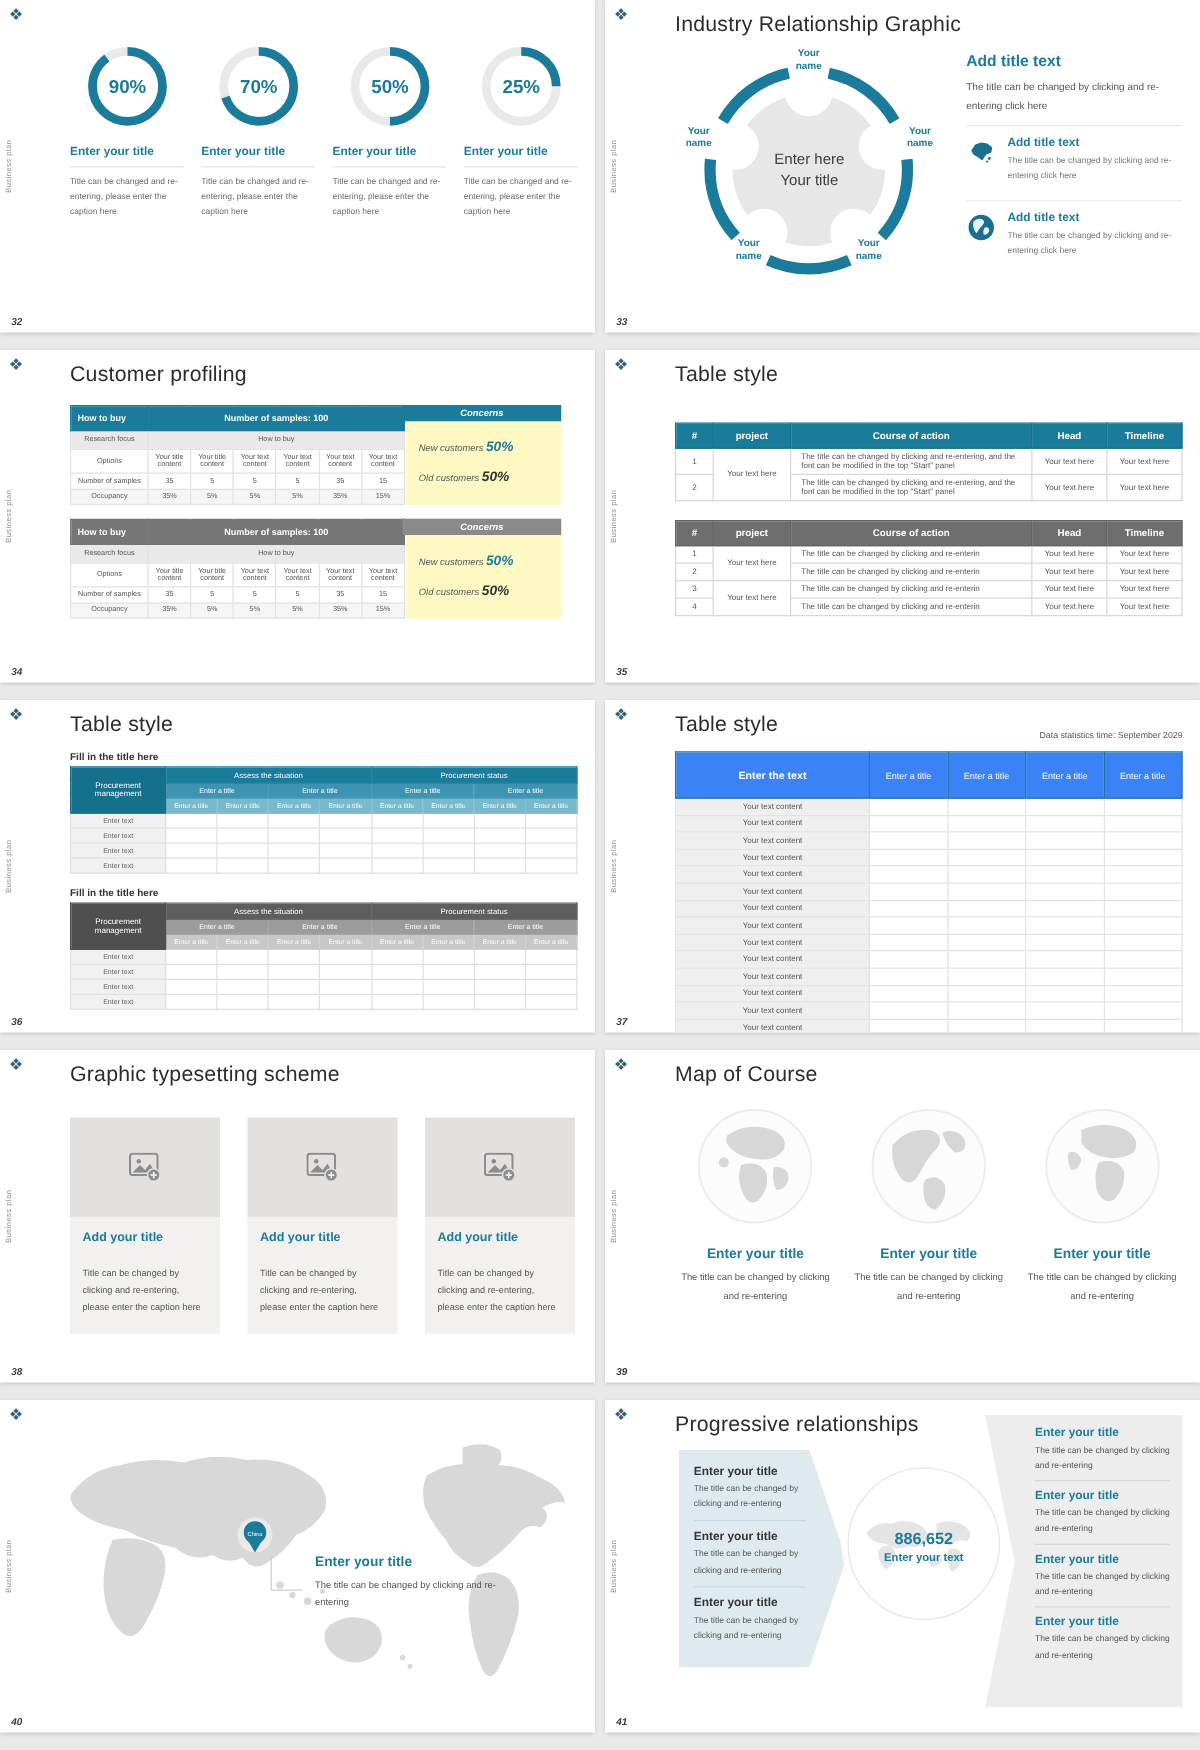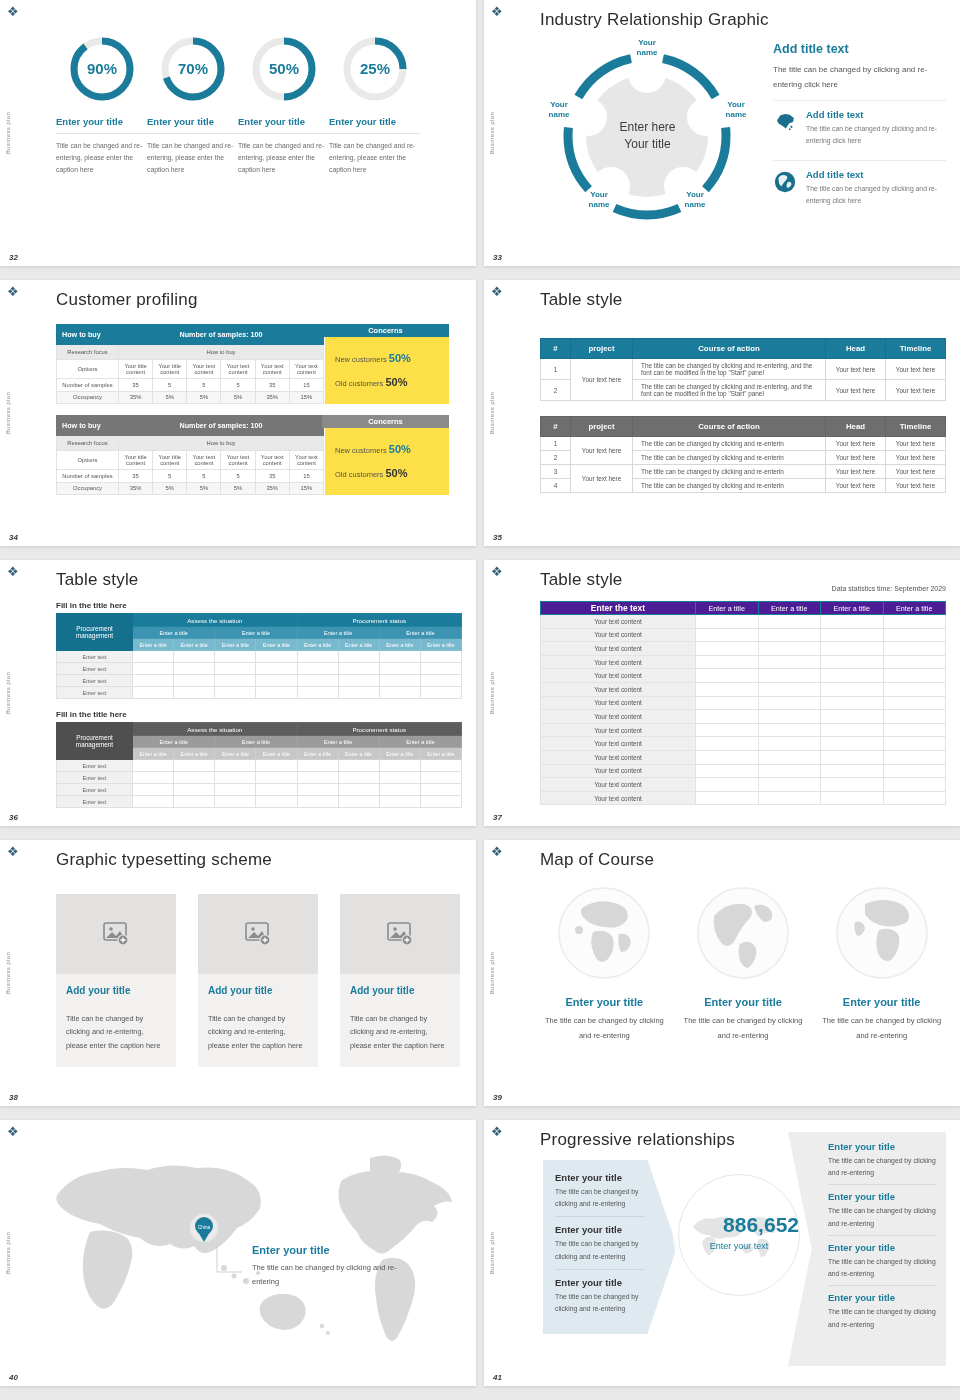--- a/index.html
+++ b/index.html
@@ -4,21 +4,21 @@
 <style>
   html,body{margin:0;padding:0;background:#e9e9e9;font-family:"Liberation Sans",sans-serif;}
   .page{width:960px;height:1400px;background:#e9e9e9;display:grid;grid-template-columns:476px 476px;grid-auto-rows:266px;gap:14px 8px;}
   .slide{position:relative;background:#fff;box-shadow:0 1px 3px rgba(0,0,0,.14);overflow:hidden;}
   .railico{position:absolute;top:5px;left:7px;font-size:13px;color:#33637a;line-height:1;}
   .railtxt{position:absolute;left:5px;top:50%;writing-mode:vertical-rl;transform:translateY(-50%) rotate(180deg);font-size:6px;color:#8f8f8f;letter-spacing:.4px;}
   .num{position:absolute;left:9px;bottom:4px;font-size:8px;font-weight:700;color:#3a3a3a;font-style:italic;}
   .content{position:absolute;left:56px;top:8px;right:14px;bottom:14px;}
   .stitle{font-size:17px;color:#2c2c2c;margin:2px 0 0;font-weight:400;letter-spacing:.2px;}
   
-  .cards32{display:flex;margin-top:24px;}
+  .cards32{display:flex;gap:14px;margin-top:24px;}
   .card32{width:91px;}
   .donut{display:block;margin:0 auto;}
   .pct{fill:#1a7b9b;font-size:15px;font-weight:700;}
   .c32t{color:#1a7b9b;font-weight:700;font-size:9.5px;margin-top:10px;padding-bottom:6px;border-bottom:1px solid #e3e3e3;}
   .c32c{font-size:6.8px;color:#6b6b6b;line-height:1.8;margin-top:6px;}
   
   .diag{position:absolute;left:0;top:30px;width:215px;height:196px;}
   .nn{position:absolute;width:34px;color:#1a7b9b;font-weight:700;font-size:8px;text-align:center;line-height:1.25;}
   .ctr33{position:absolute;left:50%;top:50%;transform:translate(-50%,-50%);font-size:12px;color:#3c3c3c;text-align:center;line-height:1.4;}
   .r33{position:absolute;left:233px;top:34px;right:0;}
@@ -30,21 +30,21 @@
   
   .wrap34{position:absolute;top:36px;left:0;right:0;}
   .grp34{display:flex;gap:1px;margin-bottom:11px;}
   .t34{width:268px;border-collapse:collapse;table-layout:fixed;font-size:5.8px;color:#555;text-align:center;}
   .t34 td{border:1px solid #e2e2e2;padding:2px 1px;}
   .t34 tr.h td{background:#1a7b9b;color:#fff;font-weight:700;font-size:7.2px;border-color:#1a7b9b;padding:4px 2px;}
   .t34 tr.h td:first-child{text-align:left;padding-left:5px;}
   .grp34.gray .t34 tr.h td{background:#767676;border-color:#767676;}
   .t34 tr.sub td{background:#e9e9e9;padding:3px 1px;}
   .t34 tr.occ td{background:#f6f6f6;}
-  .conc{width:124px;background:#fde047;position:relative;height:80px;}
+  .conc{width:124px;background:#fef9c3;position:relative;height:80px;font-style:italic;}
   .conc .bar{position:absolute;top:0;left:-3px;right:0;height:13px;background:#1a7b9b;color:#fff;font-size:7.5px;font-weight:700;text-align:center;line-height:13px;}
   .grp34.gray .conc .bar{background:#8a8a8a;}
   .conc .cb{padding:22px 10px 0;font-size:7.5px;color:#555;line-height:2.2;}
   .conc .v1{color:#1a7b9b;font-size:11px;font-weight:700;}
   .conc .v2{color:#333;font-size:11px;font-weight:700;}
   
   .t35{width:100%;border-collapse:collapse;table-layout:fixed;font-size:6.4px;color:#555;text-align:center;}
   .t35 td{border:1px solid #d8d8d8;padding:3px 4px;}
   .t35 tr.h td{background:#1a7b9b;color:#fff;font-weight:700;font-size:7.8px;padding:5px 2px;border-color:#15718f;}
   .t35.g tr.h td{background:#6e6e6e;border-color:#646464;}
@@ -60,21 +60,21 @@
   .t36 tr.h3 td{background:#79b9ce;color:#fff;border-color:#85c0d3;font-size:5.4px;}
   .t36 td.lb{background:#f1f1f1;}
   .t36.g .dk{background:#4f4f4f;border-color:#4f4f4f;}
   .t36.g tr.h1 td.g1{background:#5d5d5d;border-color:#686868;}
   .t36.g tr.h2 td{background:#9b9b9b;border-color:#a5a5a5;}
   .t36.g tr.h3 td{background:#c7c7c7;border-color:#cfcfcf;color:#fff;}
   
   .meta37{position:absolute;top:17px;right:0;font-size:7px;color:#555;}
   .t37{position:absolute;top:33px;left:0;width:406px;border-collapse:collapse;table-layout:fixed;font-size:6.4px;color:#555;text-align:center;}
   .t37 td{border:1px solid #e3e3e3;padding:2.8px 2px;}
-  .t37 tr.h td{background:#4c1d95;color:#fff;border-color:#1a7b9b;padding:1px 2px;font-size:7.2px;margin-top:20px;}
+  .t37 tr.h td{background:#3b82f6;color:#fff;border-color:#1a7b9b;padding:13px 2px;font-size:7.2px;margin-top:20px;}
   .t37 tr.h td:first-child{font-weight:700;font-size:8.5px;}
   .t37 td.lb{background:#efefef;}
   
   .cards38{display:flex;gap:22px;margin-top:24px;}
   .card38{width:120px;}
   .img38{height:80px;background:#e3e1e0;display:flex;align-items:center;justify-content:center;}
   .txt38{background:#f2f1f0;padding:11px 10px 15px;}
   .txt38 .h{font-size:10px;color:#1a7b9b;font-weight:700;margin:0 0 16px;}
   .txt38 .p{font-size:7.3px;color:#555;line-height:1.85;margin:0;}
   
@@ -92,22 +92,22 @@
   .p41L .it{padding:7px 0 6px;border-bottom:1px solid #c7d7e0;}
   .p41L .it:last-child{border-bottom:none;}
   .p41L .h{font-size:9.5px;color:#333;font-weight:700;margin:0 0 3px;}
   .p41R{position:absolute;left:248px;top:4px;width:158px;height:234px;background:#ededed;clip-path:polygon(0 0,100% 0,100% 100%,0 100%,15% 50%);padding:3px 10px 3px 40px;box-sizing:border-box;}
   .p41R .it{padding:6px 0 5px;border-bottom:1px solid #d8d8d8;}
   .p41R .it:last-child{border-bottom:none;}
   .p41R .h{font-size:9.5px;color:#1a7b9b;font-weight:700;margin:0 0 3px;}
   .cap41{font-size:6.8px;color:#555;line-height:1.8;margin:0;}
   .circ41{position:absolute;left:138px;top:46px;width:120px;height:120px;background:#fff;border:1px solid #e6e6e6;border-radius:50%;box-shadow:0 0 0 5px rgba(255,255,255,.7);}
   .circ41 svg{position:absolute;left:9px;top:33px;opacity:.75;}
-  .v41{position:absolute;left:0;right:0;top:38px;text-align:right;font-size:21px;font-weight:700;color:#1a7b9b;}
-  .l41{position:absolute;left:0;right:0;top:66px;text-align:center;font-size:9px;font-weight:400;color:#1a7b9b;}
+  .v41{position:absolute;left:0;right:0;top:48px;text-align:center;font-size:13px;font-weight:700;color:#1a7b9b;}
+  .l41{position:absolute;left:0;right:0;top:66px;text-align:center;font-size:9px;font-weight:700;color:#1a7b9b;}
 </style>
 </head>
 <body>
 
 <div class="page">
 
   <section class="slide">
     <span class="railico">❖</span>
     <span class="railtxt">Business plan</span>
     <span class="num">32</span>

